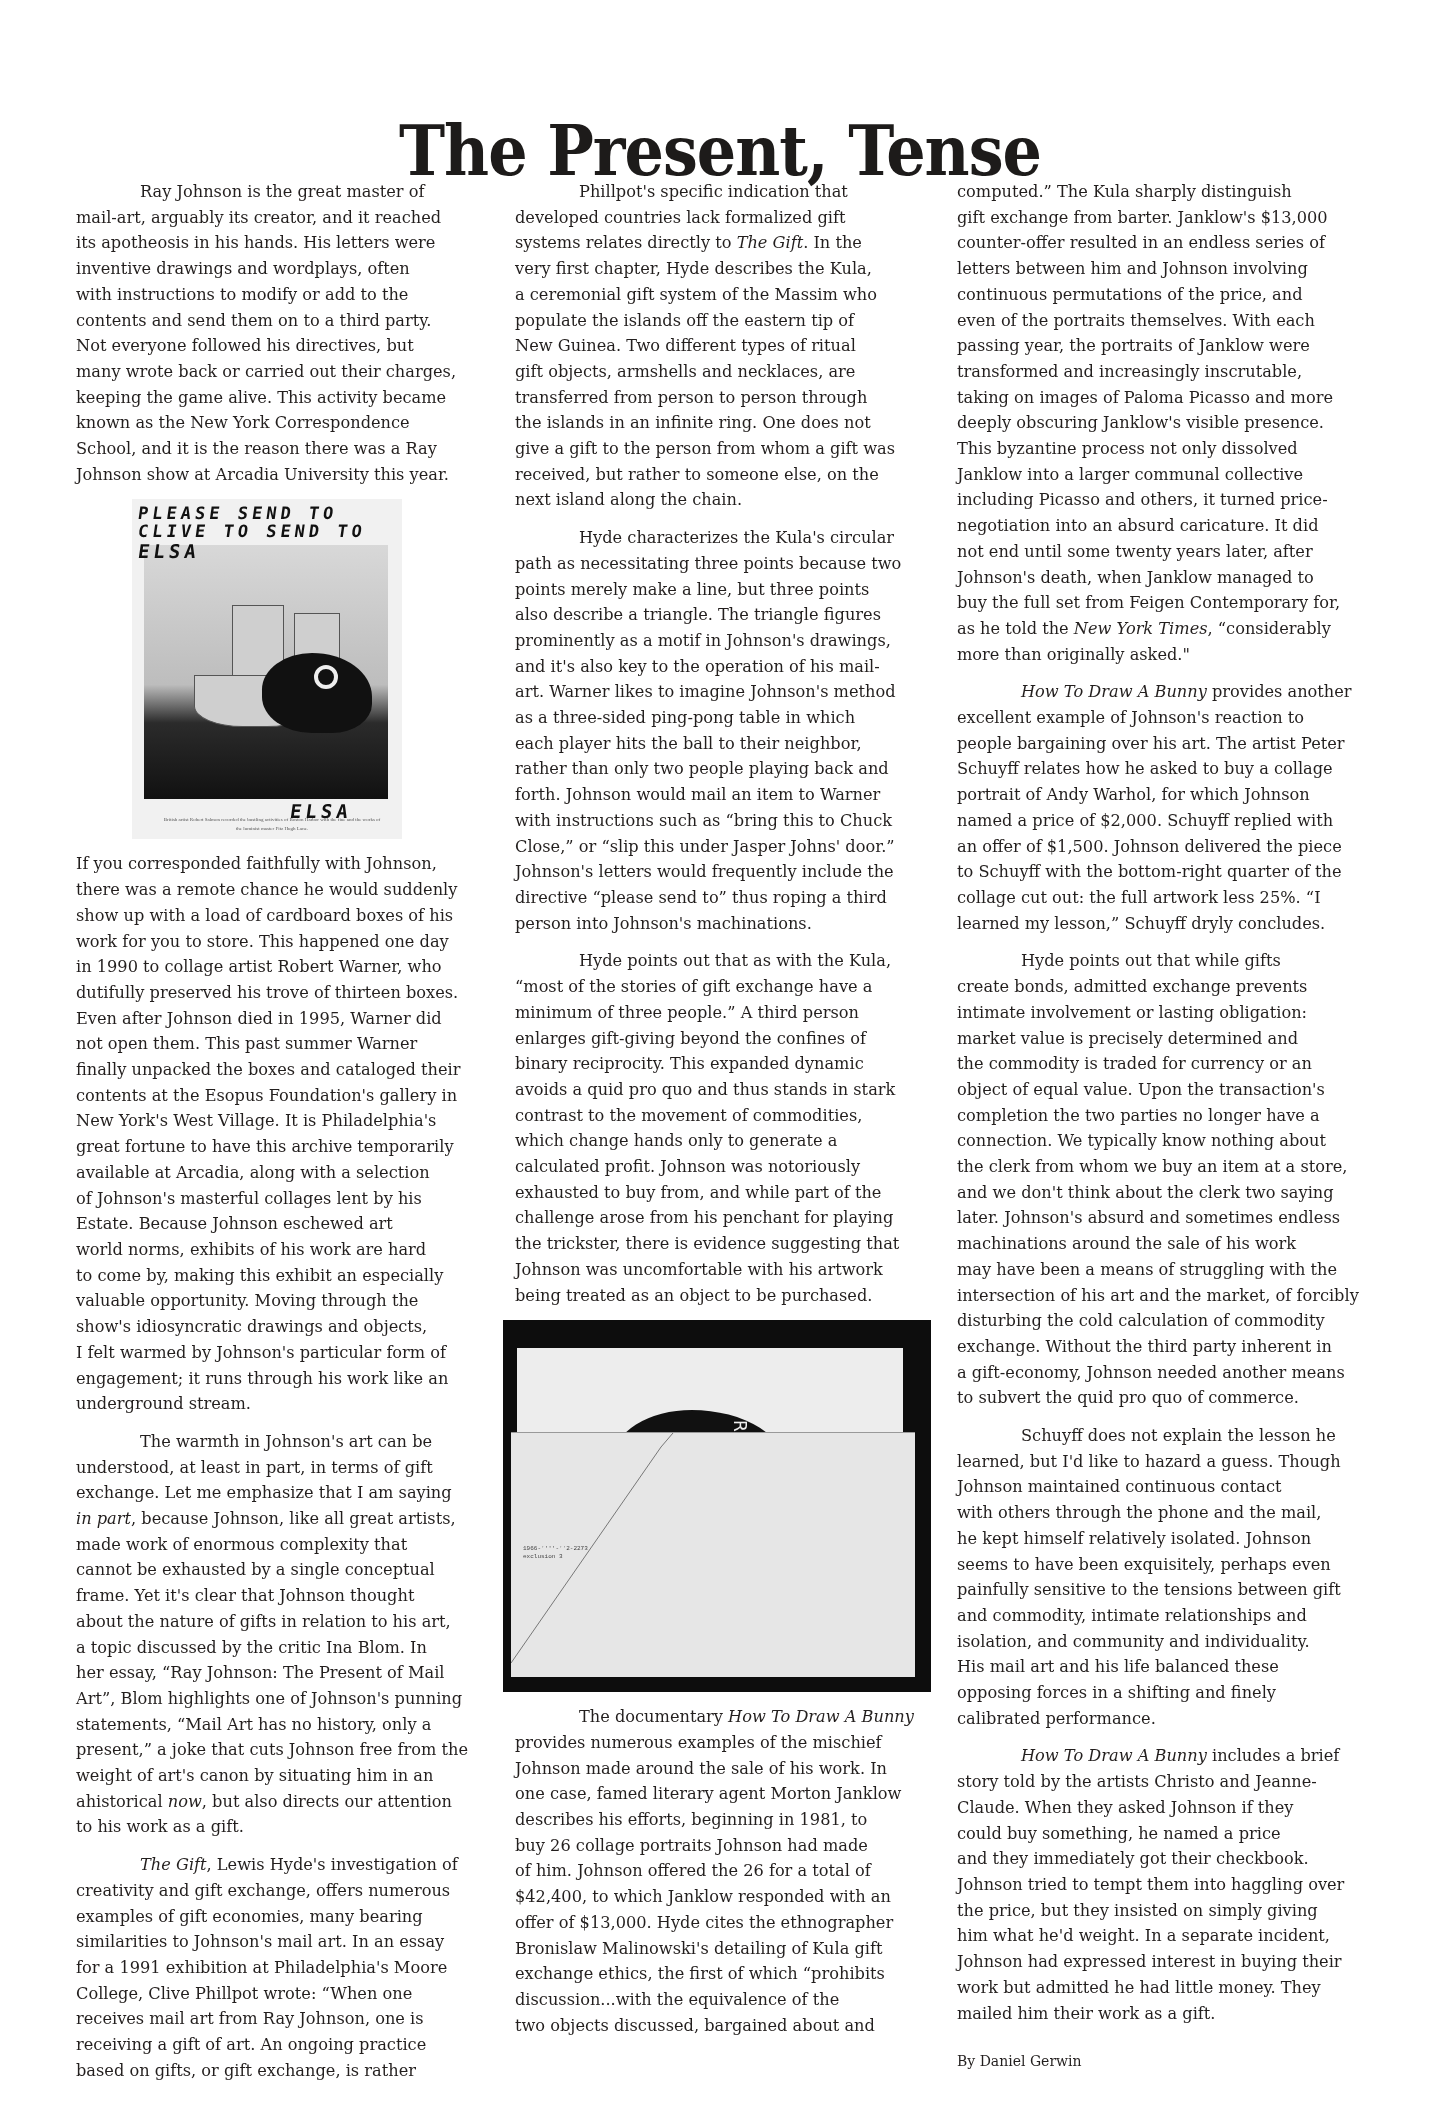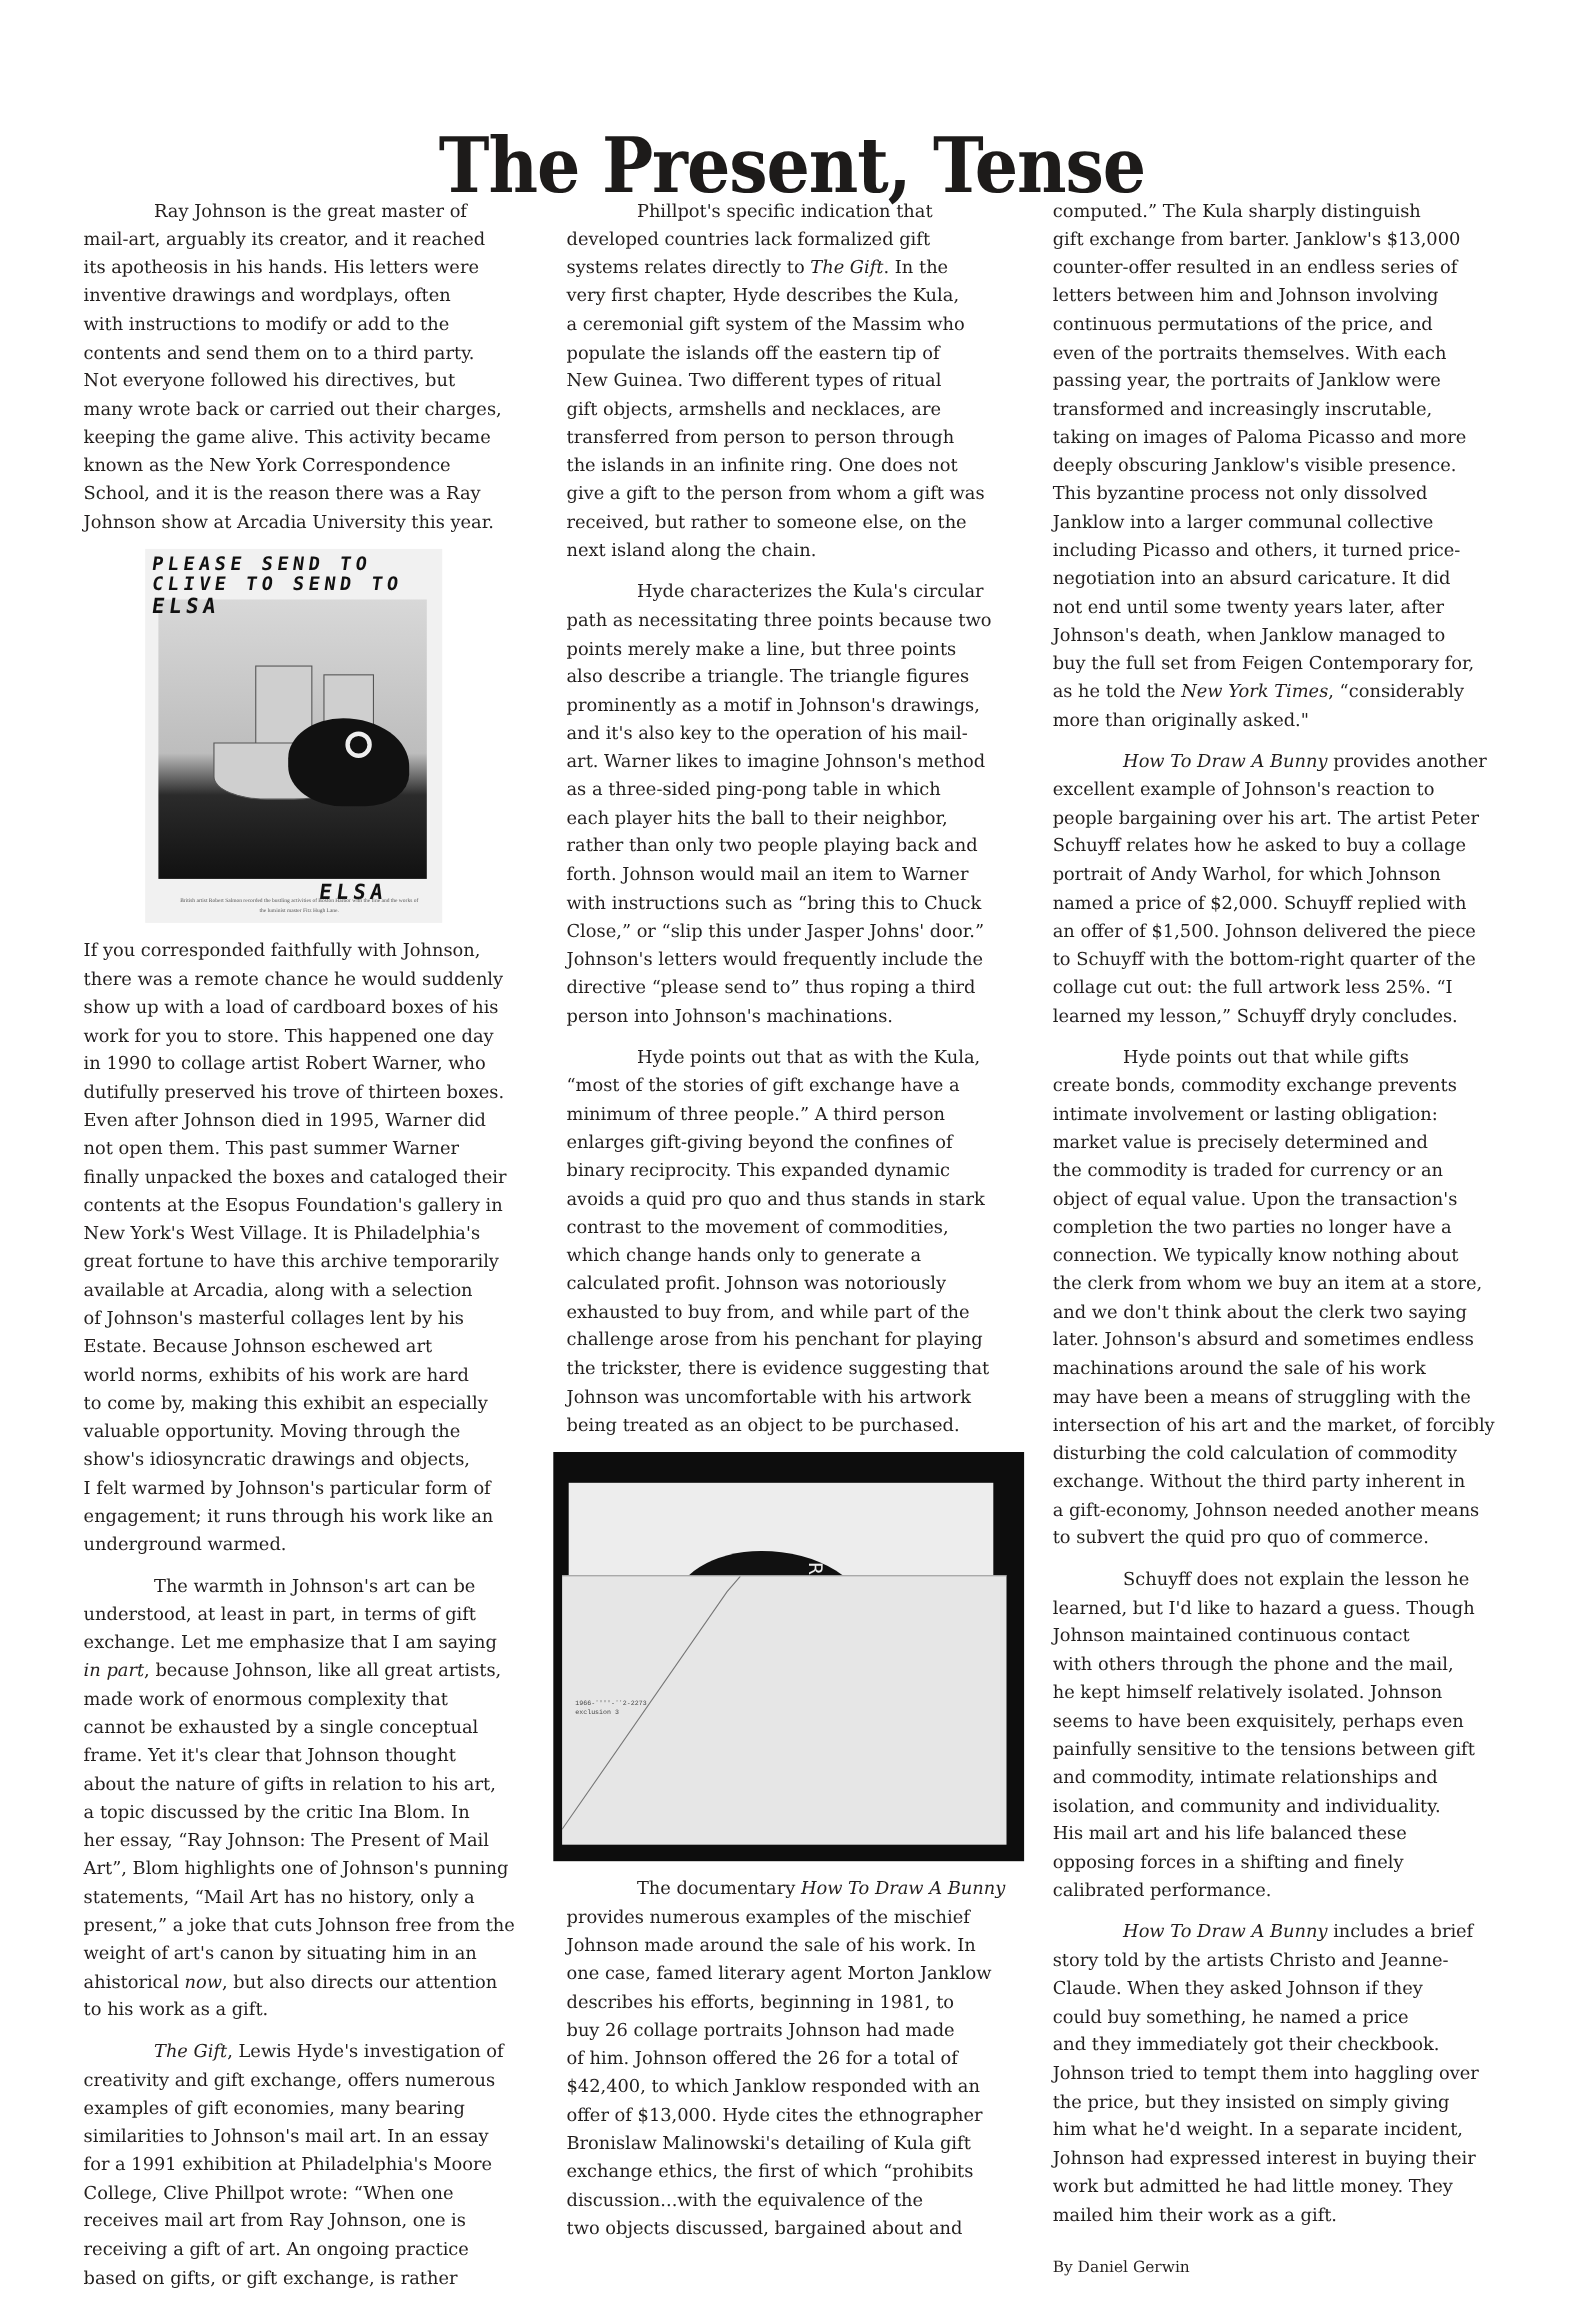--- a/index.html
+++ b/index.html
@@ -93,21 +93,21 @@
       <span class="line">great fortune to have this archive temporarily</span>
       <span class="line">available at Arcadia, along with a selection</span>
       <span class="line">of Johnson's masterful collages lent by his</span>
       <span class="line">Estate.   Because Johnson eschewed art</span>
       <span class="line">world norms, exhibits of his work are hard</span>
       <span class="line">to come by, making this exhibit an especially</span>
       <span class="line">valuable opportunity.  Moving through the</span>
       <span class="line">show's idiosyncratic drawings and objects,</span>
       <span class="line">I felt warmed by Johnson's particular form of</span>
       <span class="line">engagement; it runs through his work like an</span>
-      <span class="line">underground warmed.</span>
+      <span class="line">underground stream.</span>
     </p>
   <p>
     <span class="line ind">The warmth in Johnson's art can be</span>
     <span class="line">understood, at least in part, in terms of gift</span>
       <span class="line">exchange.  Let me emphasize that I am saying</span>
     <span class="line"><em>in part</em><span>, because Johnson, like all great artists,</span></span>
     <span class="line">made work of enormous complexity that</span>
       <span class="line">cannot be exhausted by a single conceptual</span>
       <span class="line">frame.  Yet it's clear that Johnson thought</span>
       <span class="line">about the nature of gifts in relation to his art,</span>
@@ -246,21 +246,21 @@
       <span class="line">Schuyff relates how he asked to buy a collage</span>
       <span class="line">portrait of Andy Warhol, for which Johnson</span>
       <span class="line">named a price of $2,000.  Schuyff replied with</span>
       <span class="line">an offer of $1,500.  Johnson delivered the piece</span>
       <span class="line">to Schuyff with the bottom-right quarter of the</span>
       <span class="line">collage cut out: the full artwork less 25%.  “I</span>
       <span class="line">learned my lesson,” Schuyff dryly concludes.</span>
   </p>
   <p>
     <span class="line ind">Hyde points out that while gifts</span>
-    <span class="line">create bonds, commodity exchange prevents</span>
+    <span class="line">create bonds, admitted exchange prevents</span>
       <span class="line">intimate involvement or lasting obligation:</span>
       <span class="line">market value is precisely determined and</span>
       <span class="line">the commodity is traded for currency or an</span>
       <span class="line">object of equal value.  Upon the transaction's</span>
       <span class="line">completion the two parties no longer have a</span>
       <span class="line">connection.  We typically know nothing about</span>
       <span class="line">the clerk from whom we buy an item at a store,</span>
       <span class="line">and we don't think about the clerk two saying</span>
       <span class="line">later. Johnson's absurd and sometimes endless</span>
       <span class="line">machinations around the sale of his work</span>

